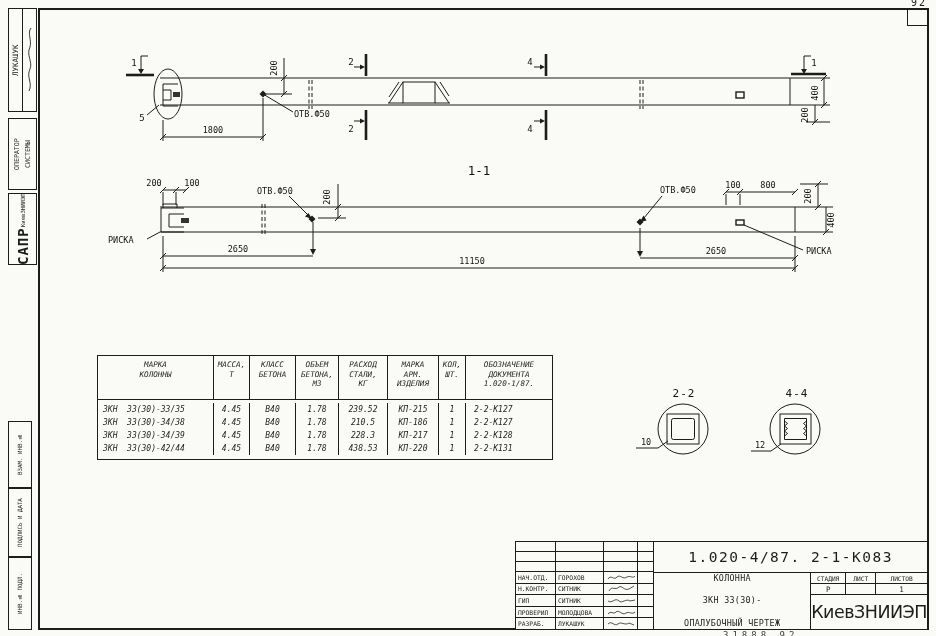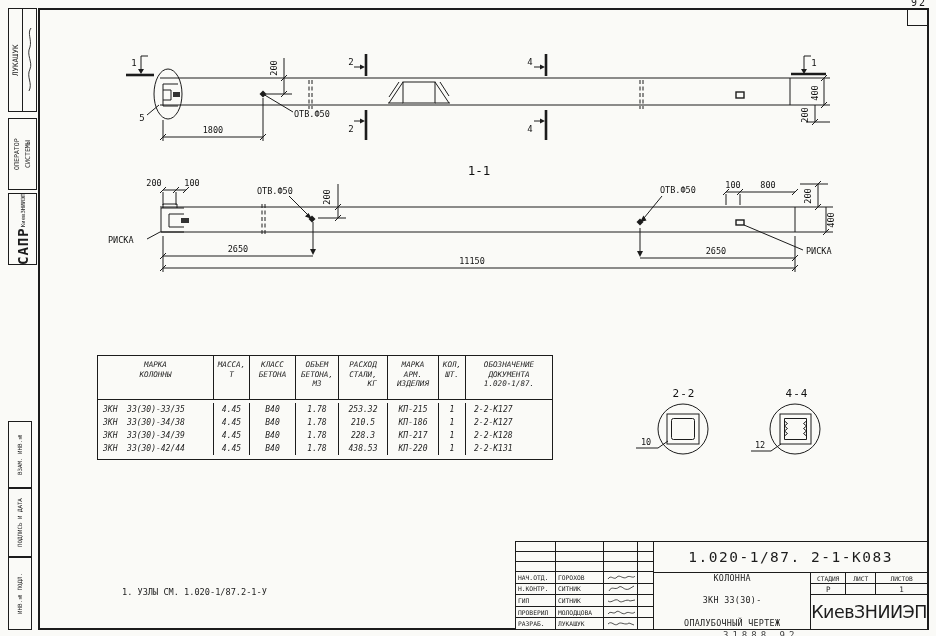--- a/index.html
+++ b/index.html
@@ -24,21 +24,21 @@
   .dash { stroke:#1c1c1c; stroke-width:1; stroke-dasharray:4 2.5; fill:none; }
   .ar { fill:#1c1c1c; stroke:none; }
 
   
   .tbl { position:absolute; left:97px; top:355px; width:456px; border:1.6px solid #1c1c1c; background:#fafaf7; font-size:8px; }
   .tr { display:flex; }
   .th, .td { overflow:hidden;font-style:italic; }
   .th { border-bottom:1.4px solid #1c1c1c; height:44px; display:flex; align-items:flex-start; justify-content:center; text-align:center; white-space:pre-line; padding-top:4px; line-height:9.5px; font-size:7.6px; }
   .td { height:13px; display:flex; align-items:center; justify-content:center; white-space:pre; }
   .tbody { padding:3px 0 4px; }
-  .c0{width:116px;} .c1{width:36px;} .c2{width:46px;} .c3{width:43px;} .c4{width:49px;text-align:right;} .c5{width:51px;} .c6{width:27px;} .c7{width:86px;}
+  .c0{width:116px;} .c1{width:36px;} .c2{width:46px;} .c3{width:43px;} .c4{width:49px;} .c5{width:51px;} .c6{width:27px;} .c7{width:86px;}
   .th.c0,.th.c1,.th.c2,.th.c3,.th.c4,.th.c5,.th.c6, .td.c0,.td.c1,.td.c2,.td.c3,.td.c4,.td.c5,.td.c6 { border-right:1px solid #1c1c1c; }
   .td.c0 { justify-content:flex-start; padding-left:5px;text-align:center; }
   .td.c7 { justify-content:flex-start; padding-left:8px; }
 
   
   .notes { position:absolute; left:122px; top:561px; font-size:8.6px; line-height:12.5px; white-space:pre; }
 
   
   .tblk { position:absolute; left:515px; top:541px; width:413px; height:89px; border:1.6px solid #1c1c1c; display:flex; background:#fafaf7; }
   .tb-left { width:145px; border-right:1.4px solid #1c1c1c; display:flex; flex-direction:column; }
@@ -283,21 +283,21 @@
       <div class="th c7">ОБОЗНАЧЕНИЕ
 ДОКУМЕНТА
 1.020-1/87.</div>
     </div>
     <div class="tbody">
       <div class="tr">
         <div class="td c0">ЗКН  33(30)-33/35</div>
         <div class="td c1">4.45</div>
         <div class="td c2">В40</div>
         <div class="td c3">1.78</div>
-        <div class="td c4">253.32</div>
+        <div class="td c4">239.52</div>
         <div class="td c5">КП-215</div>
         <div class="td c6">1</div>
         <div class="td c7">2-2-К127</div>
       </div>
       <div class="tr">
         <div class="td c0">ЗКН  33(30)-34/38</div>
         <div class="td c1">4.45</div>
         <div class="td c2">В40</div>
         <div class="td c3">1.78</div>
         <div class="td c4">210.5</div>
@@ -322,21 +322,20 @@
         <div class="td c3">1.78</div>
         <div class="td c4">438.53</div>
         <div class="td c5">КП-220</div>
         <div class="td c6">1</div>
         <div class="td c7">2-2-К131</div>
       </div>
     </div>
   </div>
 
   <div class="notes">
-    <div>1. УЗЛЫ СМ. 1.020-1/87.2-1-У</div>
     
   </div>
 
   <div class="tblk">
     <div class="tb-left">
       <div class="tb-erow">
           <div class="ecA"></div>
           <div class="ecB"></div>
           <div class="ecC"></div>
           <div class="ecD"></div>
@@ -398,21 +397,21 @@
         <div class="nm">ЛУКАШУК</div>
         <div class="sg">
             <svg class="sig-svg" width="30" height="9" viewBox="0 0 30 9">
               <path d="M2 5 C6 1 8 8 12 5 C15 2 19 7 23 4 L28 6" stroke="#222" stroke-width="0.8" fill="none"></path>
             </svg>
           </div>
         <div class="dt4"></div>
       </div>
     </div>
     <div class="tb-right">
-      <div class="docnum">1.020-1/87. 2-1-К083</div>
+      <div class="docnum">1.020-4/87. 2-1-К083</div>
       <div class="tb-low">
         <div class="ttl">
           <div>КОЛОННА</div>
           <div>ЗКН 33(30)-</div>
           <div>ОПАЛУБОЧНЫЙ ЧЕРТЕЖ</div>
         </div>
         <div class="stage-org">
           <div class="strow">
             <div class="stc0">СТАДИЯ</div>
             <div class="stc1">ЛИСТ</div>

